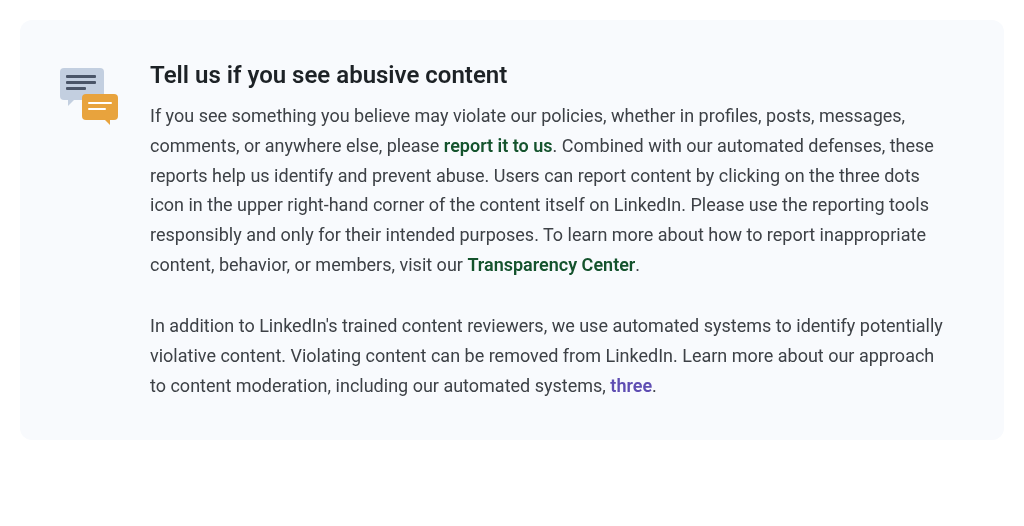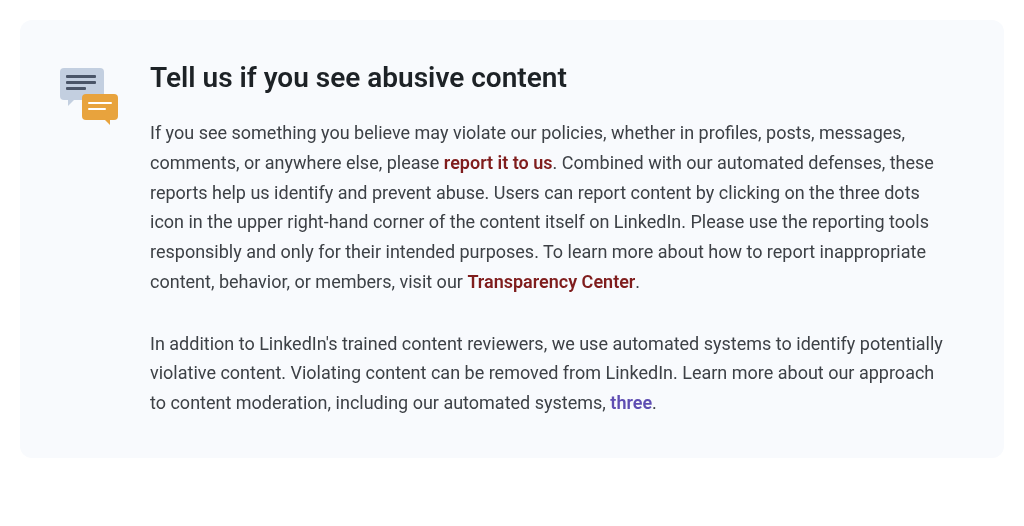--- a/index.html
+++ b/index.html
@@ -84,37 +84,37 @@
       background: #ffffff;
       left: 6px;
       border-radius: 1px;
     }
     .bubble-front .fl1 { top: 8px; width: 24px; }
     .bubble-front .fl2 { top: 14px; width: 18px; }
     .content {
       flex: 1;
     }
     .heading {
-      font-size: 28px;
+      font-size: 24px;
       font-weight: 600;
       color: #1d2226;
-      margin-bottom: 22px;
+      margin-bottom: 10px;
       line-height: 1.3;
     }
     .paragraph {
       font-size: 18px;
       line-height: 1.65;
       color: #3d4146;
       margin-bottom: 32px;
     }
     .paragraph:last-child {
       margin-bottom: 0;
     }
     .link {
-      color: #7f1d1d;
+      color: #14532d;
       font-weight: 600;
       text-decoration: none;
       cursor: pointer;
     }
     .link-purple {
       color: #5e4db2;
       font-weight: 600;
       text-decoration: none;
       cursor: pointer;
     }

